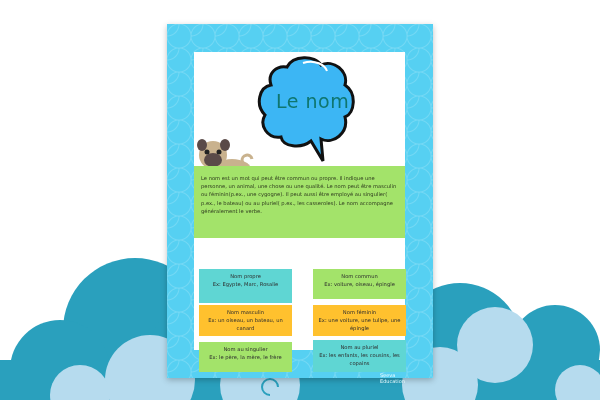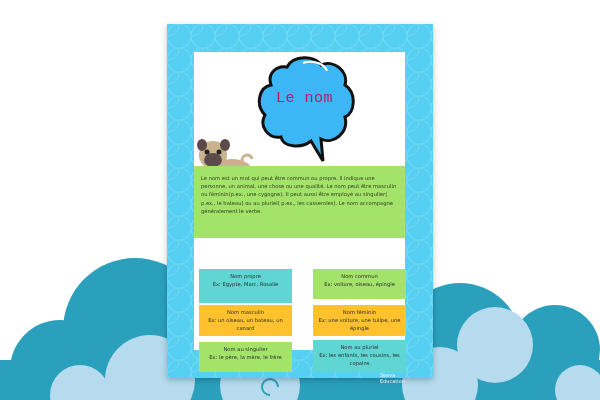--- a/index.html
+++ b/index.html
@@ -6,21 +6,21 @@
   body{width:600px;height:400px;overflow:hidden;background:#ffffff;position:relative;font-family:"DejaVu Sans",sans-serif;}
   .clouds{position:absolute;left:0;top:0;width:600px;height:400px;}
   .card{position:absolute;left:167px;top:24px;width:266px;height:354px;background:#56d0f2;
     box-shadow:0 2px 6px rgba(0,0,0,0.25);
     background-image:
       radial-gradient(circle at 0 0, transparent 11px, rgba(255,255,255,0.18) 12px, transparent 13px),
       radial-gradient(circle at 12px 12px, transparent 11px, rgba(255,255,255,0.18) 12px, transparent 13px);
     background-size:24px 24px;}
   .panel{position:absolute;left:27px;top:28px;width:211px;height:298px;background:#ffffff;}
   .bubble{position:absolute;left:63px;top:3px;width:100px;height:108px;}
-  .title{position:absolute;left:82px;top:38px;font-size:15px;color:#be185d;letter-spacing:0.5px;font-family:Liberation Mono, monospace;}
+  .title{position:absolute;left:82px;top:38px;font-size:19px;color:#0f766e;letter-spacing:0.5px;}
   .dog{position:absolute;left:2px;top:83px;width:58px;height:60px;}
   .textblock{position:absolute;left:0;top:114px;width:211px;height:72px;background:#a3e36a;}
   .textblock p{margin:0;padding:8px 5px 0 7px;font-size:5.2px;line-height:8.2px;color:#2f3b1f;}
   .box{position:absolute;font-size:5.2px;color:#2d2d2d;text-align:center;}
   .box .h{display:block;margin-top:3px;line-height:8px;}
   .box .e{display:block;line-height:8px;padding:0 4px;}
   .teal{background:#5fd6d3;} .lgreen{background:#a3e36a;} .orange{background:#ffc12e;}
   .credit{position:absolute;left:186px;top:320px;font-size:5px;color:#e8fbff;}
 </style>
 </head>

